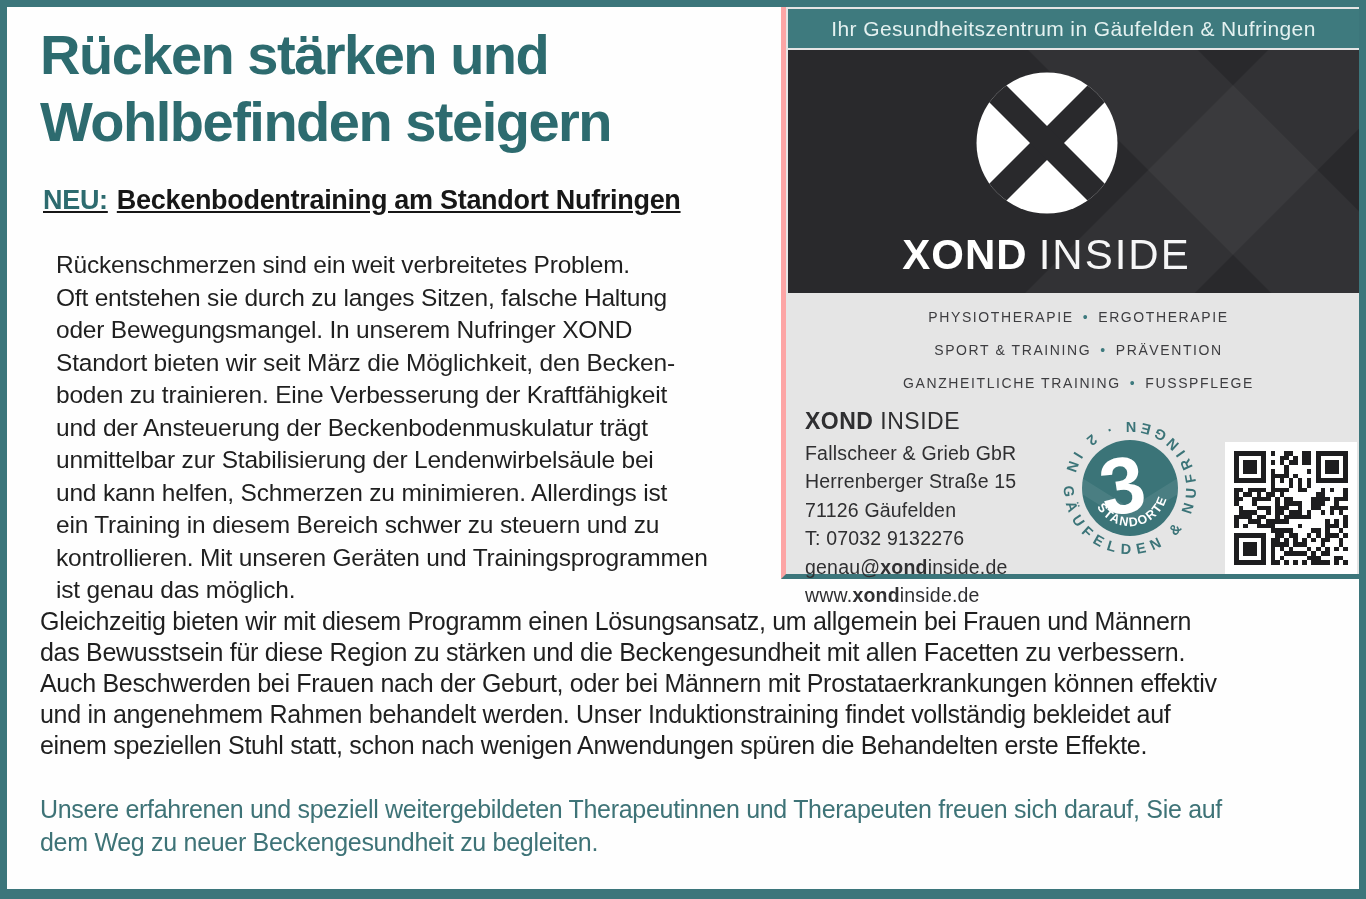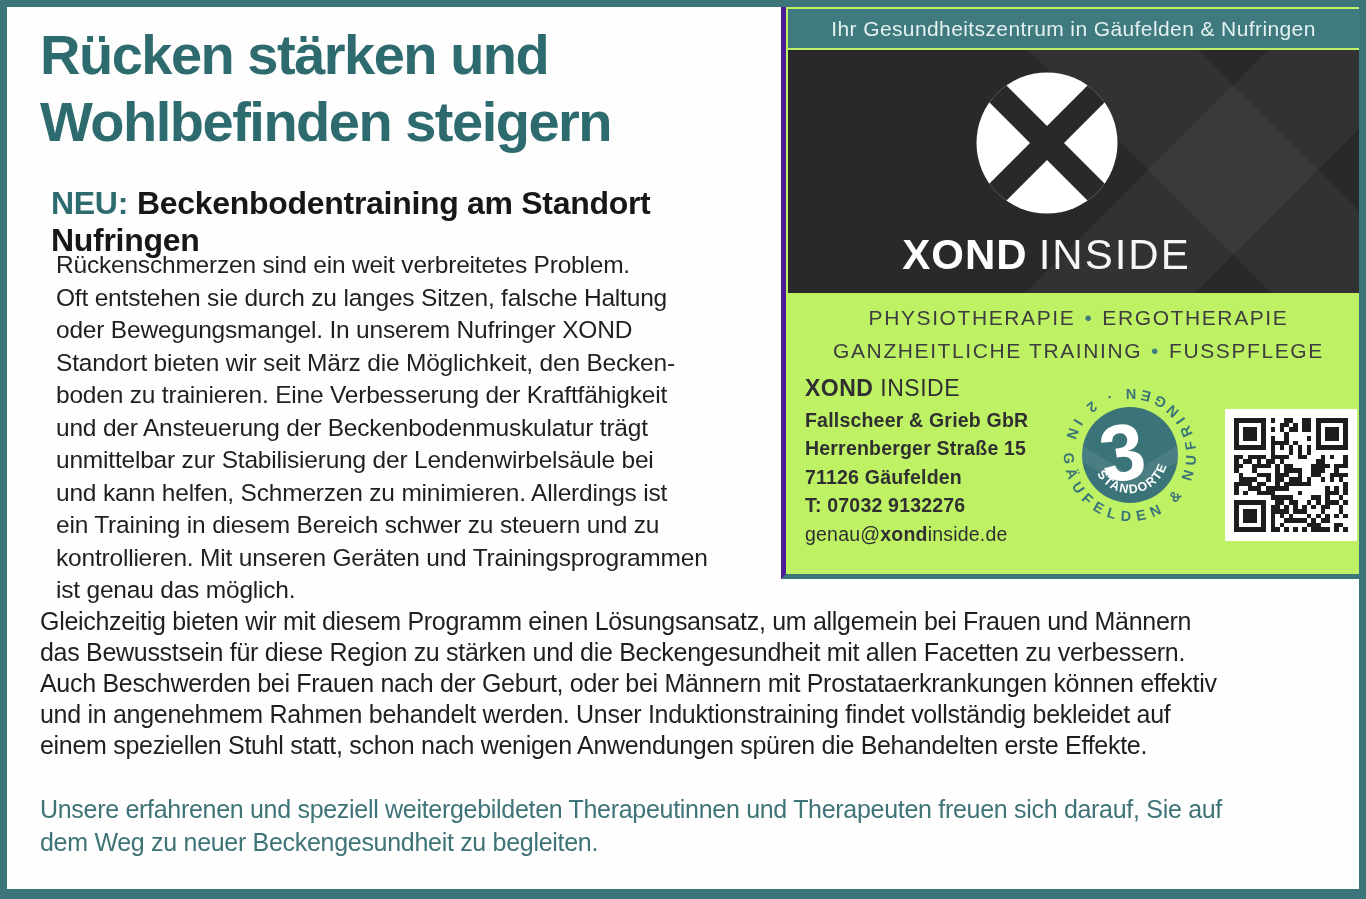--- a/index.html
+++ b/index.html
@@ -13,34 +13,34 @@
     font-family:"Liberation Sans", sans-serif;
     overflow:hidden;
   }
   
   .headline{
     position:absolute;left:33px;top:14px;width:740px;margin:0;
     font-size:56px;line-height:67px;font-weight:bold;
     color:#2d6b6f;letter-spacing:-1.5px;white-space:pre-line;
   }
   .subhead{
-    position:absolute;left:44px;top:178px;width:740px;
-    font-size:32px;font-weight:bold;color:#171717;letter-spacing:-0.3px;
+    position:absolute;left:36px;top:178px;width:740px;
+    font-size:27px;font-weight:bold;color:#171717;letter-spacing:-0.3px;text-decoration:underline;
   }
   .subhead .neu{color:#2d6b6f;margin-right:9px;}
   .body-para{
     position:absolute;left:33px;top:226px;width:748px;margin:16px;
     font-size:24.5px;line-height:32.5px;color:#1f1f1f;
     letter-spacing:-0.2px;white-space:pre-line;
   }
   
   .panel{
     position:absolute;top:0;right:0;width:578px;height:572px;
-    box-sizing:border-box;background:#bef264;
-    border-left:5px solid #4c1d95;border-bottom:5px solid #3c767b;
+    box-sizing:border-box;background:#e5e5e5;
+    border-left:5px solid #fca5a5;border-bottom:5px solid #3c767b;
   }
   .tagline-bar{
     margin:2px 0 0 2px;height:39px;background:#3e7a7e;
     display:flex;align-items:center;justify-content:center;
     color:#e4f1f0;font-size:21px;letter-spacing:0.4px;
   }
   .dark-block{
     position:relative;margin:2px 0 0 2px;height:243px;
     background:#29292c;overflow:hidden;
   }
@@ -48,27 +48,27 @@
   .wm.a{transform:rotate(45deg);}
   .wm.b{transform:rotate(-45deg);}
   .logo-x{position:absolute;left:50%;top:18px;transform:translateX(calc(-50% - 27px));}
   .wordmark{
     position:absolute;bottom:14px;left:0;width:100%;text-align:center;
     transform:translateX(-27px);color:#fff;font-size:42px;letter-spacing:0.5px;white-space:nowrap;
   }
   .wordmark .w-bold{font-weight:bold;letter-spacing:1px;}
   .wordmark .w-light{margin-left:11px;font-weight:normal;letter-spacing:2px;opacity:.96;}
   .services{padding:8px 0 6px;text-align:center;}
-  .service-line{font-size:21px;letter-spacing:1.6px;color:#3d3d40;line-height:33px;white-space:nowrap;margin-left:12px;}
+  .service-line{font-size:14px;letter-spacing:1.6px;color:#3d3d40;line-height:33px;white-space:nowrap;margin-left:12px;}
   .service-line .dot{color:#3e7a7e;margin:0 9px;}
   .contact-row{position:relative;height:160px;}
   .contact{position:absolute;left:19px;top:1px;font-size:19.5px;line-height:28.5px;color:#2f2f31;letter-spacing:0.2px;}
   .contact .title{font-size:23px;margin-bottom:3px;letter-spacing:0.5px;}
   .contact .b{font-weight:bold;}
-  .contact-lines{white-space:pre-line;font-weight:bold;}
+  .contact-lines{white-space:pre-line;}
   .badge{position:absolute;left:256px;top:-6px;}
   .qr{position:absolute;right:2px;top:36px;background:#fff;}
   
   .wide-para{
     position:absolute;left:33px;top:599px;width:1334px;margin:0;
     font-size:25px;line-height:31px;color:#1f1f1f;
     letter-spacing:-0.3px;white-space:pre-line;
   }
   .closing{
     position:absolute;left:33px;top:786px;width:1334px;margin:0;
@@ -126,35 +126,39 @@
       <div class="wordmark">
         <span class="w-bold">XOND</span><span class="w-light">INSIDE</span>
       </div>
     </div>
 
     <div class="services">
       <div class="service-line">
         <span>PHYSIOTHERAPIE</span><span class="dot">•</span><span>ERGOTHERAPIE</span>
       </div>
       <div class="service-line">
+        <span>SPORT &amp; TRAINING</span><span class="dot">•</span><span>PRÄVENTION</span>
+      </div>
+      <div class="service-line">
         <span>GANZHEITLICHE TRAINING</span><span class="dot">•</span><span>FUSSPFLEGE</span>
       </div>
     </div>
 
     <div class="contact-row">
 
       <div class="contact">
         <div class="title">
           <span class="b">XOND</span><span> INSIDE</span>
         </div>
         <div class="contact-lines">Fallscheer &amp; Grieb GbR
 Herrenberger Straße 15
 71126 Gäufelden
 T: 07032 9132276</div>
         <div><span>genau@</span><span class="b">xond</span><span>inside.de</span></div>
+        <div><span>www.</span><span class="b">xond</span><span>inside.de</span></div>
       </div>
 
       <svg class="badge" width="176" height="176" viewBox="-88 -88 176 176">
         <defs>
           <path id="ringPath" d="M -37.9 -54.1 A 66 66 0 0 0 37.9 54.1 A 66 66 0 0 0 -37.9 -54.1"></path>
           <path id="standortePath" d="M -32.9 19 A 38 38 0 0 0 37.9 3.3"></path>
         </defs>
         <text font-size="14.5" font-weight="bold" letter-spacing="2.6" fill="#3b7478">
           <textPath href="#ringPath" textLength="402" lengthAdjust="spacing">2 IN GÄUFELDEN &amp; NUFRINGEN ·</textPath>
         </text>

